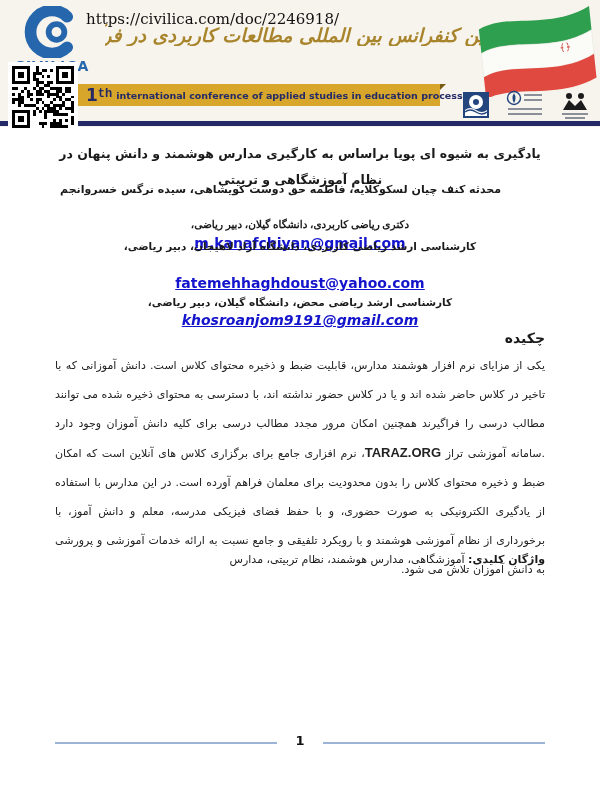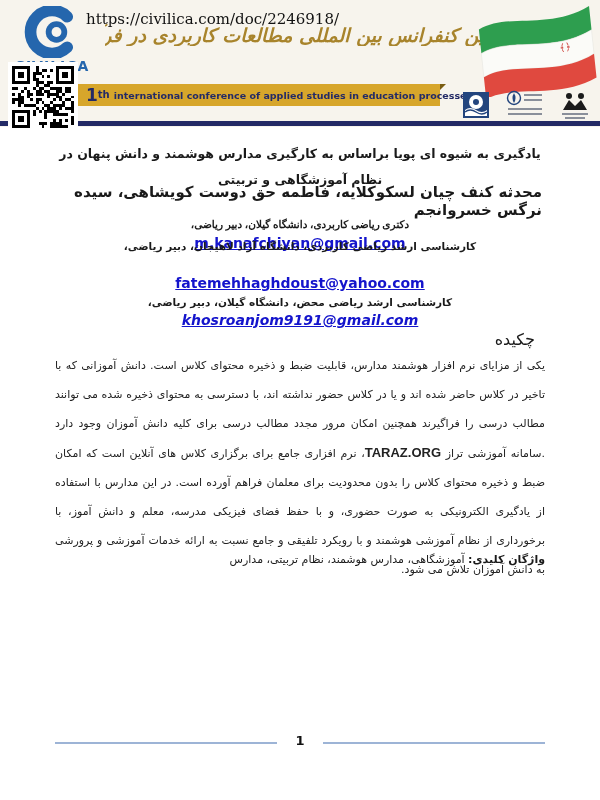--- a/index.html
+++ b/index.html
@@ -42,21 +42,21 @@
   }
   
   .conf-bar {
     position:absolute; top:84px; left:78px; width:362px; height:22px;
     background:#d7a62b;
     display:flex; align-items:center;
     padding:0 8px;
     color:#232a66;
   }
   .conf-num { font-size:17px; font-weight:bold; line-height:1; }
-  .conf-sup { font-size:10px; font-weight:bold; vertical-align:top; position:relative; top:-1px; }
+  .conf-sup { font-size:12px; font-weight:bold; vertical-align:top; position:relative; top:-1px;font-family:Liberation Mono, monospace; }
   .conf-text { font-size:9.5px; font-weight:bold; margin-left:4px; white-space:nowrap; }
   .conf-notch {
     position:absolute; right:-6px; top:0;
     width:0; height:0; border-top:6px solid #7a5d12; border-right:6px solid transparent;
   }
   
   .flag { position:absolute; top:2px; right:2px; }
   
   .logos {
     position:absolute; top:90px; right:8px;
@@ -84,38 +84,38 @@
   .qr-f-tl { top:4px; left:4px; }
   .qr-f-tr { top:4px; right:4px; }
   .qr-f-bl { bottom:4px; left:4px; }
   
   .fa { direction:rtl; unicode-bidi:embed; }
   .paper-title {
     position:absolute; top:141px; left:45px; width:510px;
     text-align:center; font-weight:bold; font-size:12.5px; line-height:26px;
   }
   .authors {
-    position:absolute; top:183px; left:52px; width:490px;
-    text-align:right; font-weight:bold; font-size:15px;
+    position:absolute; top:183px; left:60px; width:490px;
+    text-align:left; font-weight:bold; font-size:11px;
   }
   .affil { position:absolute; left:55px; width:490px; text-align:center; font-weight:bold; font-size:10.5px; }
   .affil-1 { top:218px;font-family:Liberation Serif, serif; }
   .affil-2 { top:240px; }
   .affil-3 { top:296px; }
   .email {
     position:absolute; left:55px; width:490px; text-align:center;
     font-weight:bold; font-size:14px;
   }
   .email a { color:#1414cc; text-decoration:underline; }
   .email-1 { top:235px; }
   .email-2 { top:275px; }
   .email-3 { top:312px;font-style:italic; }
   .abstract-heading {
-    position:absolute; top:330px; right:65px;
-    font-weight:normal; font-size:16px; direction:rtl;
+    position:absolute; top:330px; right:55px;
+    font-weight:bold; font-size:14px; direction:rtl;
   }
   .abstract {
     position:absolute; top:351px; left:55px; width:490px;
     direction:rtl; text-align:justify;
     font-size:11px; line-height:29px; color:#222;
   }
   .taraz { font-family:"Liberation Sans", sans-serif; font-weight:bold; font-size:13px; direction:ltr; unicode-bidi:embed;margin-top:6px; }
   .keywords {
     position:absolute; top:553px; right:55px; left:55px;
     direction:rtl; text-align:right; font-size:11px;

